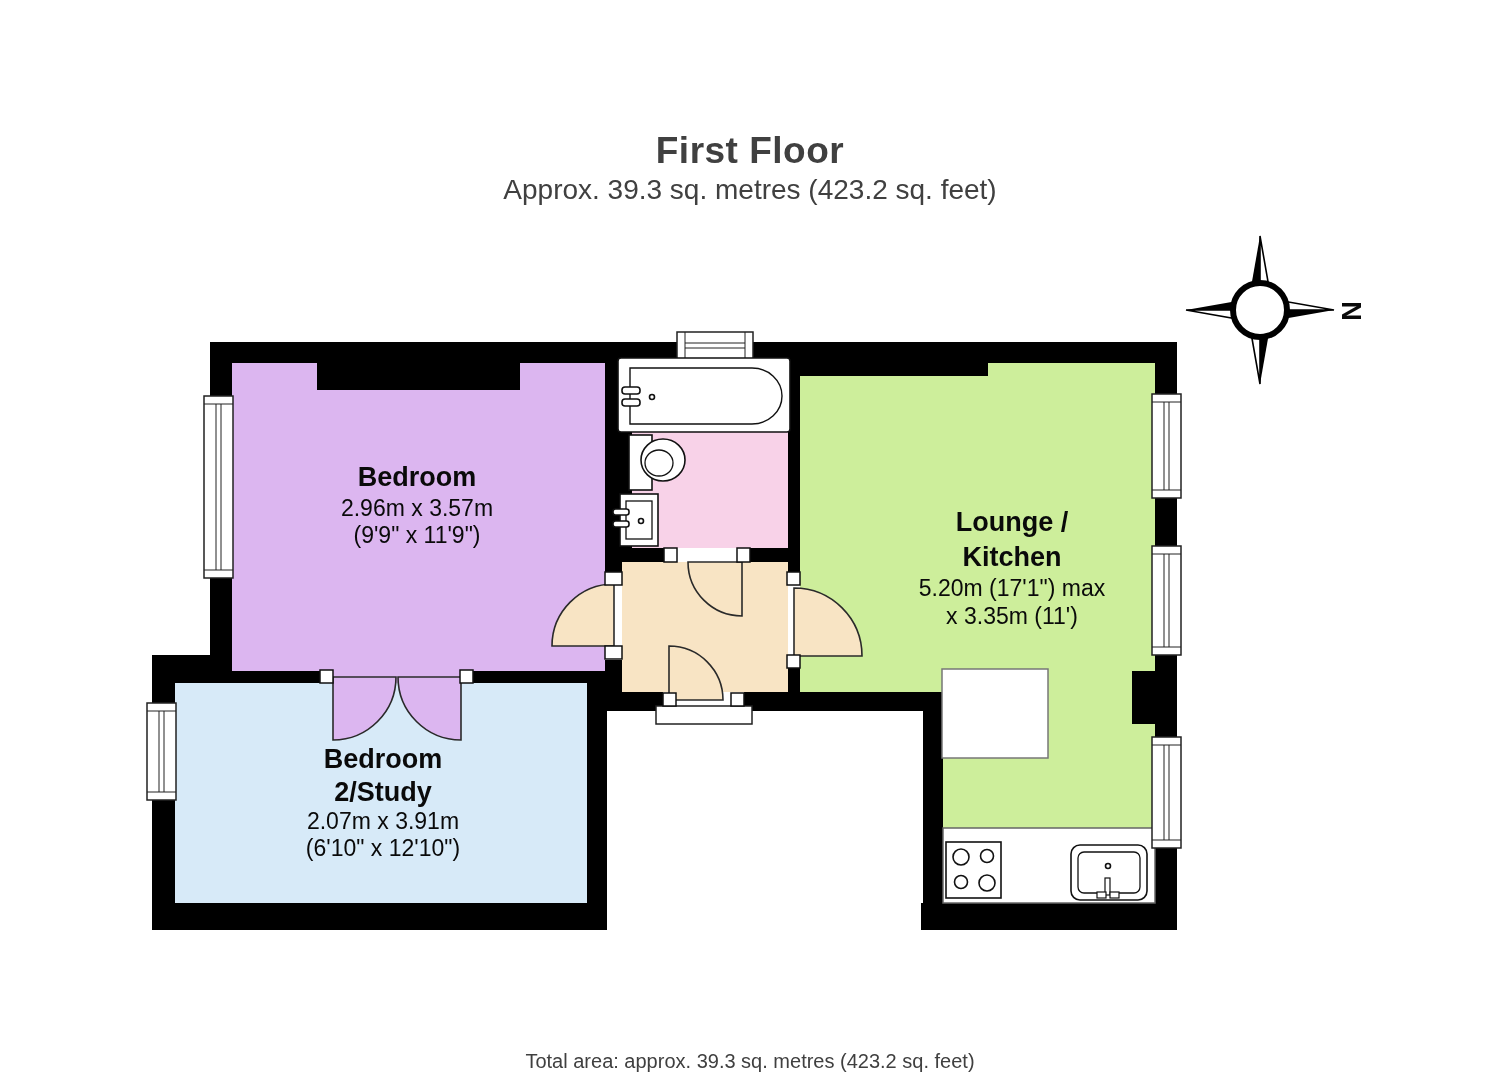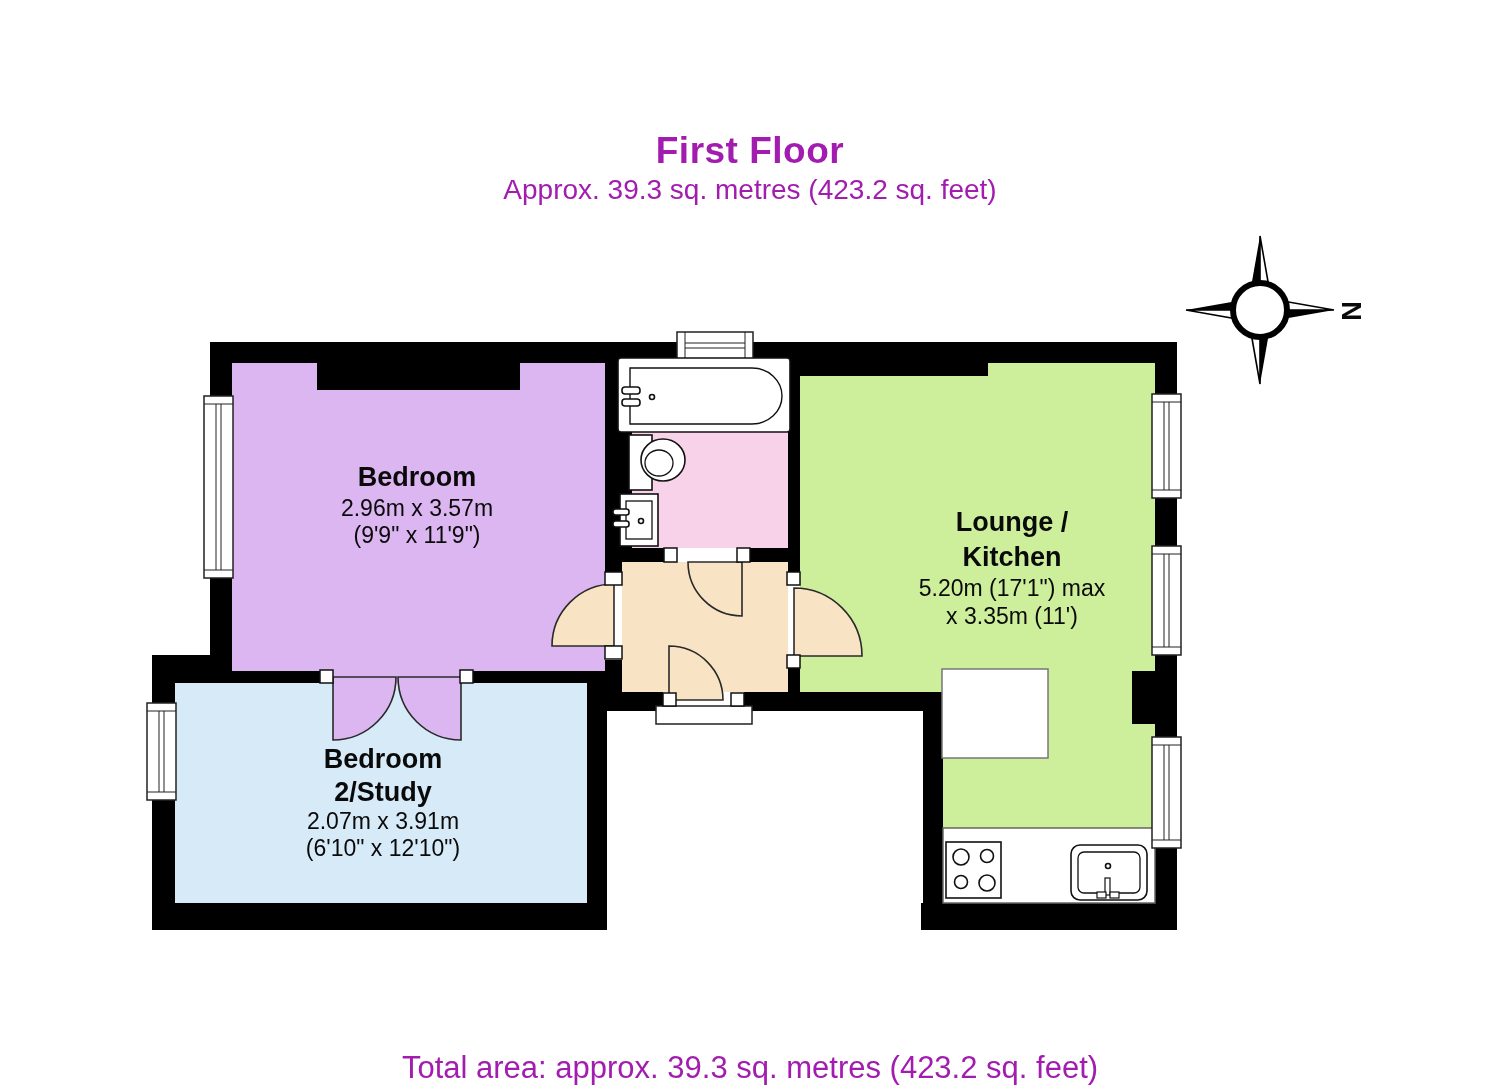--- a/index.html
+++ b/index.html
@@ -1,23 +1,23 @@
 <!DOCTYPE html>
 <html><head>
 <meta charset="utf-8">
 <style>
   html,body{margin:0;padding:0;background:#fff;}
   #canvas{
     position:relative;width:1500px;height:1090px;background:#fff;overflow:hidden;
-    font-family:"Liberation Sans","DejaVu Sans",sans-serif;color:#a21caf;border-radius:32px;
+    font-family:"Liberation Sans","DejaVu Sans",sans-serif;color:#404040;border-radius:32px;
   }
   .title{position:absolute;left:0;top:130px;width:1500px;text-align:center;
          font-size:37px;font-weight:bold;letter-spacing:0.5px;}
   .subtitle{position:absolute;left:0;top:174px;width:1500px;text-align:center;font-size:28px;}
-  .footer{position:absolute;left:0;top:1050px;width:1500px;text-align:center;font-size:31px;}
+  .footer{position:absolute;left:0;top:1050px;width:1500px;text-align:center;font-size:20px;}
   svg{position:absolute;left:0;top:0;}
   svg text{font-family:"Liberation Sans","DejaVu Sans",sans-serif;fill:#0a0a0a;}
   .room-name{font-size:27px;font-weight:bold;}
   .room-dims{font-size:23px;}
   .north{font-size:27px;font-weight:bold;}
 </style>
 </head>
 <body>
 
 <div id="canvas">

